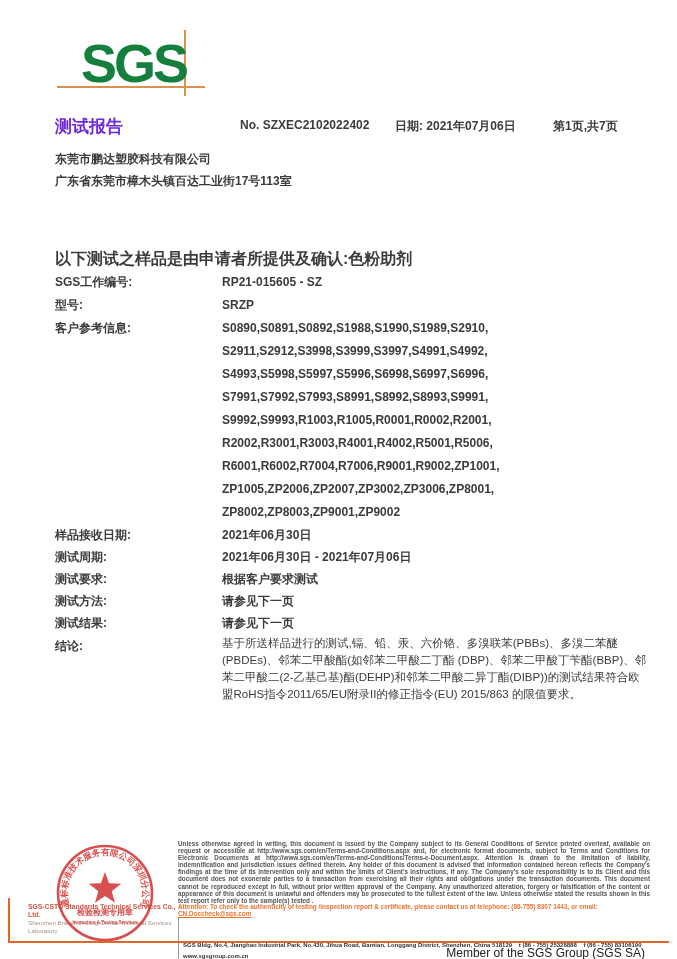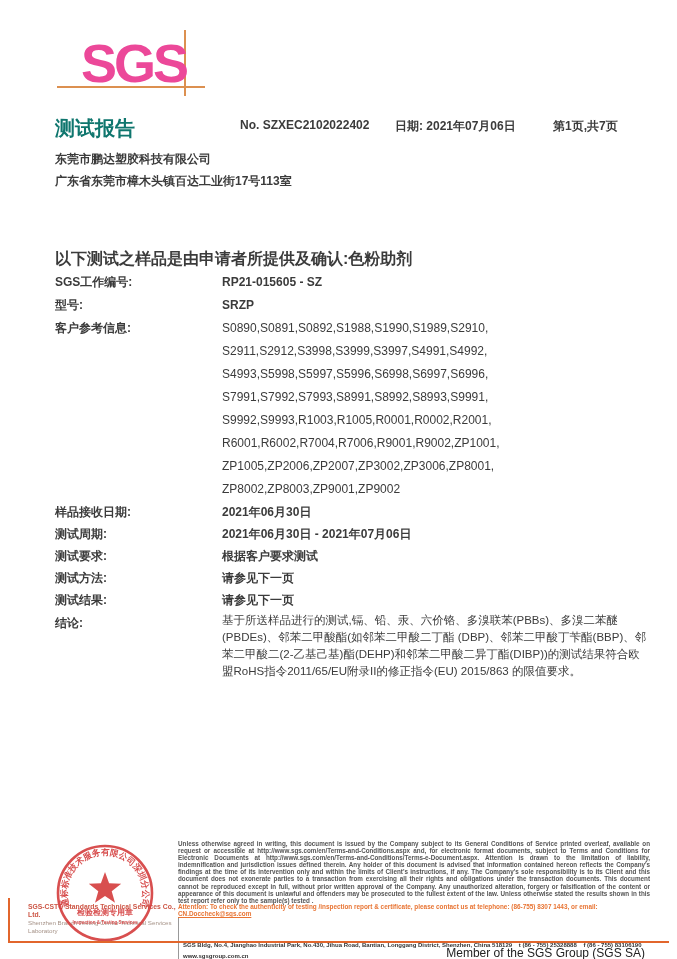--- a/index.html
+++ b/index.html
@@ -6,40 +6,40 @@
   html,body { background:#fff; }
   .page {
     position:relative; width:677px; height:959px; background:#ffffff;
     font-family:"Liberation Sans","DejaVu Sans",sans-serif;
     color:#3b3b3b; overflow:hidden;
   }
   
   .logo { position:absolute; left:55px; top:28px; width:160px; height:72px; }
   .logo-text {
     position:absolute; left:26px; top:8px; font-size:54px; font-weight:bold;
-    color:#ec4899; letter-spacing:-3px; line-height:1;
+    color:#15803d; letter-spacing:-3px; line-height:1;
   }
   .logo-hline { position:absolute; left:2px; top:58px; width:148px; height:2px; background:#dc9050; }
   .logo-vline { position:absolute; left:129px; top:2px; width:2px; height:66px; background:#dc9050; }
   
   .header-row { position:absolute; top:115px; left:0; right:0; height:20px; font-size:12px; }
-  .hr-title { position:absolute; left:55px; top:0; font-size:20px; font-weight:bold; color:#0f766e; }
+  .hr-title { position:absolute; left:55px; top:0; font-size:17px; font-weight:bold; color:#6d28d9; }
   .hr-no    { position:absolute; left:240px; top:3px; font-weight:bold; }
   .hr-date  { position:absolute; left:395px; top:3px; font-weight:bold; }
   .hr-page  { position:absolute; left:553px; top:3px; font-weight:bold; }
   
   .applicant { position:absolute; left:55px; top:148px; font-size:12px; font-weight:bold; line-height:22px; }
   
   .sample-line { position:absolute; left:55px; top:249px; font-size:16px; font-weight:bold; }
   .fields { position:absolute; left:55px; top:271px; width:592px; font-size:12px; }
   .row { display:flex; line-height:23px; }
   .row .lbl { width:167px; font-weight:bold; flex:none; }
   .row .val { flex:1; font-weight:bold; }
   .row2 { line-height:22px; }
-  .codes-line { line-height:23px; font-weight:normal; }
+  .codes-line { line-height:23px; font-weight:bold; }
   .row-conclusion { display:flex; margin-top:1px; }
   .row-conclusion .lbl { width:167px; font-weight:bold; flex:none; line-height:22px; }
   .row-conclusion .val { flex:1; font-weight:normal; font-size:11.5px; line-height:17px; max-width:428px; }
   
   .disclaimer {
     position:absolute; left:178px; top:840px; width:472px;
     font-size:6.3px; line-height:7.1px; font-weight:bold; color:#555;
     text-align:justify;
   }
   .attention {
@@ -97,20 +97,21 @@
     </div>
 
     <div class="row">
       <div class="lbl">客户参考信息:</div>
       <div class="val">
         <div class="codes-line">S0890,S0891,S0892,S1988,S1990,S1989,S2910,</div>
         <div class="codes-line">S2911,S2912,S3998,S3999,S3997,S4991,S4992,</div>
         <div class="codes-line">S4993,S5998,S5997,S5996,S6998,S6997,S6996,</div>
         <div class="codes-line">S7991,S7992,S7993,S8991,S8992,S8993,S9991,</div>
         <div class="codes-line">S9992,S9993,R1003,R1005,R0001,R0002,R2001,</div>
+        <div class="codes-line">R2002,R3001,R3003,R4001,R4002,R5001,R5006,</div>
         <div class="codes-line">R6001,R6002,R7004,R7006,R9001,R9002,ZP1001,</div>
         <div class="codes-line">ZP1005,ZP2006,ZP2007,ZP3002,ZP3006,ZP8001,</div>
         <div class="codes-line">ZP8002,ZP8003,ZP9001,ZP9002</div>
       </div>
     </div>
 
     <div class="row row2">
       <div class="lbl">样品接收日期:</div>
       <div class="val">2021年06月30日</div>
     </div>

